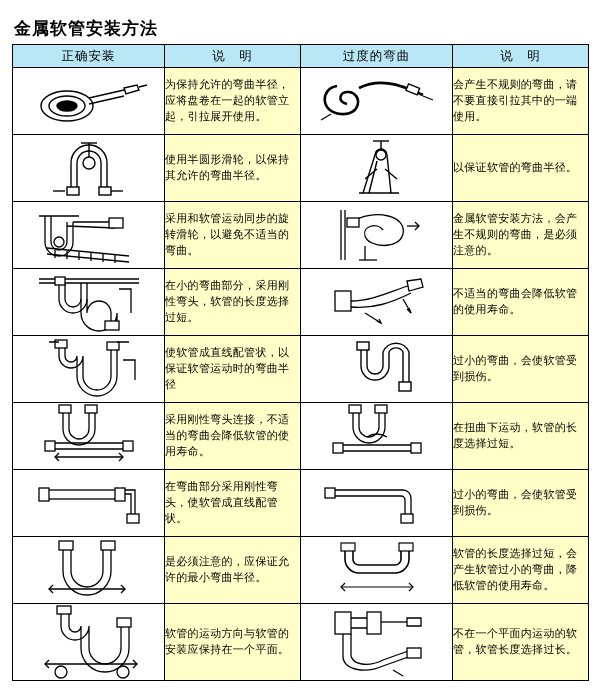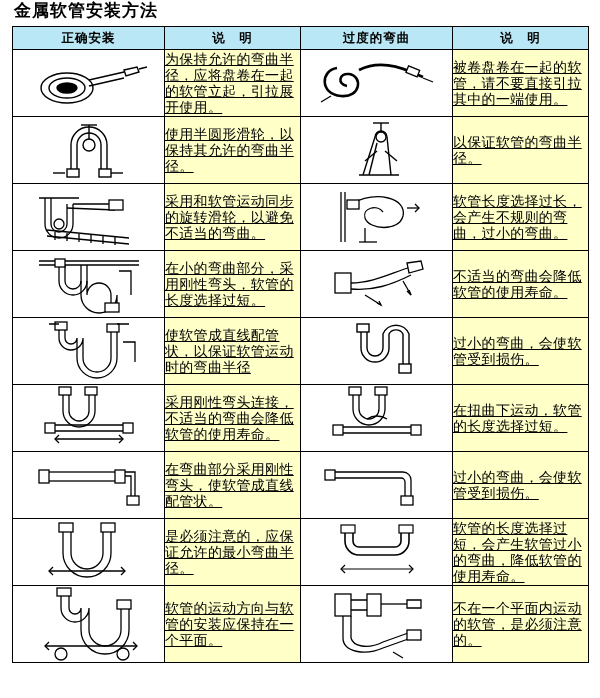--- a/index.html
+++ b/index.html
@@ -16,59 +16,58 @@
   #page {
     position: relative;
     width: 600px;
     height: 698px;
     background: #ffffff;
   }
   .title {
     font-size: 17px;
     font-weight: bold;
     color: #000000;
-    padding: 0 0 6px 14px;
+    padding: 18px 0 6px 14px;
     letter-spacing: 1px;
     line-height: 20px;
   }
   table.grid {
     border-collapse: collapse;
     margin: 0 12px;
     width: 576px;
     table-layout: fixed;
   }
   table.grid td, table.grid th {
     border: 1px solid #000000;
     padding: 0;
     vertical-align: middle;
   }
   thead th {
     background: #b9e7f5;
     color: #000000;
     font-size: 12.5px;
-    font-weight: bold;
+    font-weight: normal;
     height: 22px;
     text-align: center;
     letter-spacing: 1px;
   }
   td.figure {
     background: #ffffff;
     text-align: center;
     vertical-align: middle;
     height: 66px;
   }
   td.note {
     background: #ffffc8;
-    font-size: 14px;
+    font-size: 11px;
     line-height: 16px;
     color: #000000;
     padding: 4px 6px;
     text-align: left;
     letter-spacing: 0.3px;
-    text-decoration: underline;
   }
   .fig-wrap {
     display: block;
     width: 100%;
     height: 100%;
     line-height: 0;
   }
   svg {
     display: block;
     margin: 0 auto;
@@ -124,21 +123,21 @@
                 <path d="M104 22 L116 27"></path>
               </g>
               <g fill="none" stroke="#000" stroke-width="1.3">
                 <rect x="100" y="18" width="12" height="7" transform="rotate(22 106 21)" fill="#fff"></rect>
                 <path d="M116 28 L126 32"></path>
                 <path d="M24 46 L14 52"></path>
               </g>
             </svg>
           </span>
         </td>
-        <td class="note">被卷盘卷在一起的软管，请不要直接引拉其中的一端使用。</td>
+        <td class="note">会产生不规则的弯曲，请不要直接引拉其中的一端使用。</td>
       </tr>
 
       <tr>
         <td class="figure">
           <span class="fig-wrap">
             <svg width="140" height="64" viewBox="0 0 140 64">
               <g fill="none" stroke="#000" stroke-width="1.4">
                 <path d="M52 56 L52 28 A18 18 0 0 1 88 28 L88 56"></path>
                 <path d="M58 56 L58 28 A12 12 0 0 1 82 28 L82 56"></path>
                 <circle cx="70" cy="28" r="6"></circle>
@@ -201,21 +200,21 @@
                 <path d="M44 20 C70 6 100 14 96 32 C92 48 62 46 58 34 C55 24 70 20 76 28"></path>
                 <rect x="40" y="16" width="12" height="9" fill="#fff"></rect>
                 <path d="M58 44 L58 58"></path>
                 <path d="M52 58 L70 58"></path>
                 <path d="M100 24 L112 24"></path>
                 <path d="M108 20 L112 24 L108 28"></path>
               </g>
             </svg>
           </span>
         </td>
-        <td class="note">软管长度选择过长，会产生不规则的弯曲，过小的弯曲。</td>
+        <td class="note">金属软管安装方法，会产生不规则的弯曲，是必须注意的。</td>
       </tr>
 
       <tr>
         <td class="figure">
           <span class="fig-wrap">
             <svg width="140" height="64" viewBox="0 0 140 64">
               <g fill="none" stroke="#000" stroke-width="1.3">
                 <path d="M20 10 L120 10"></path>
                 <path d="M20 14 L120 14"></path>
                 <path d="M40 14 L40 30 A14 14 0 0 0 68 30 L68 14"></path>
@@ -420,19 +419,19 @@
                 <path d="M44 30 L44 52"></path>
                 <path d="M36 52 C36 66 58 70 76 62 L104 52"></path>
                 <path d="M44 52 C46 60 60 64 76 56 L104 46"></path>
                 <rect x="100" y="44" width="14" height="10" fill="#fff"></rect>
                 <path d="M100 14 L114 14 L114 22 L100 22 Z" fill="#fff"></path>
                 <path d="M86 66 L96 72"></path>
               </g>
             </svg>
           </span>
         </td>
-        <td class="note">不在一个平面内运动的软管，是必须注意的。</td>
+        <td class="note">不在一个平面内运动的软管，软管长度选择过长。</td>
       </tr>
 
     </tbody>
   </table>
 
 </div>
 
 </body></html>

